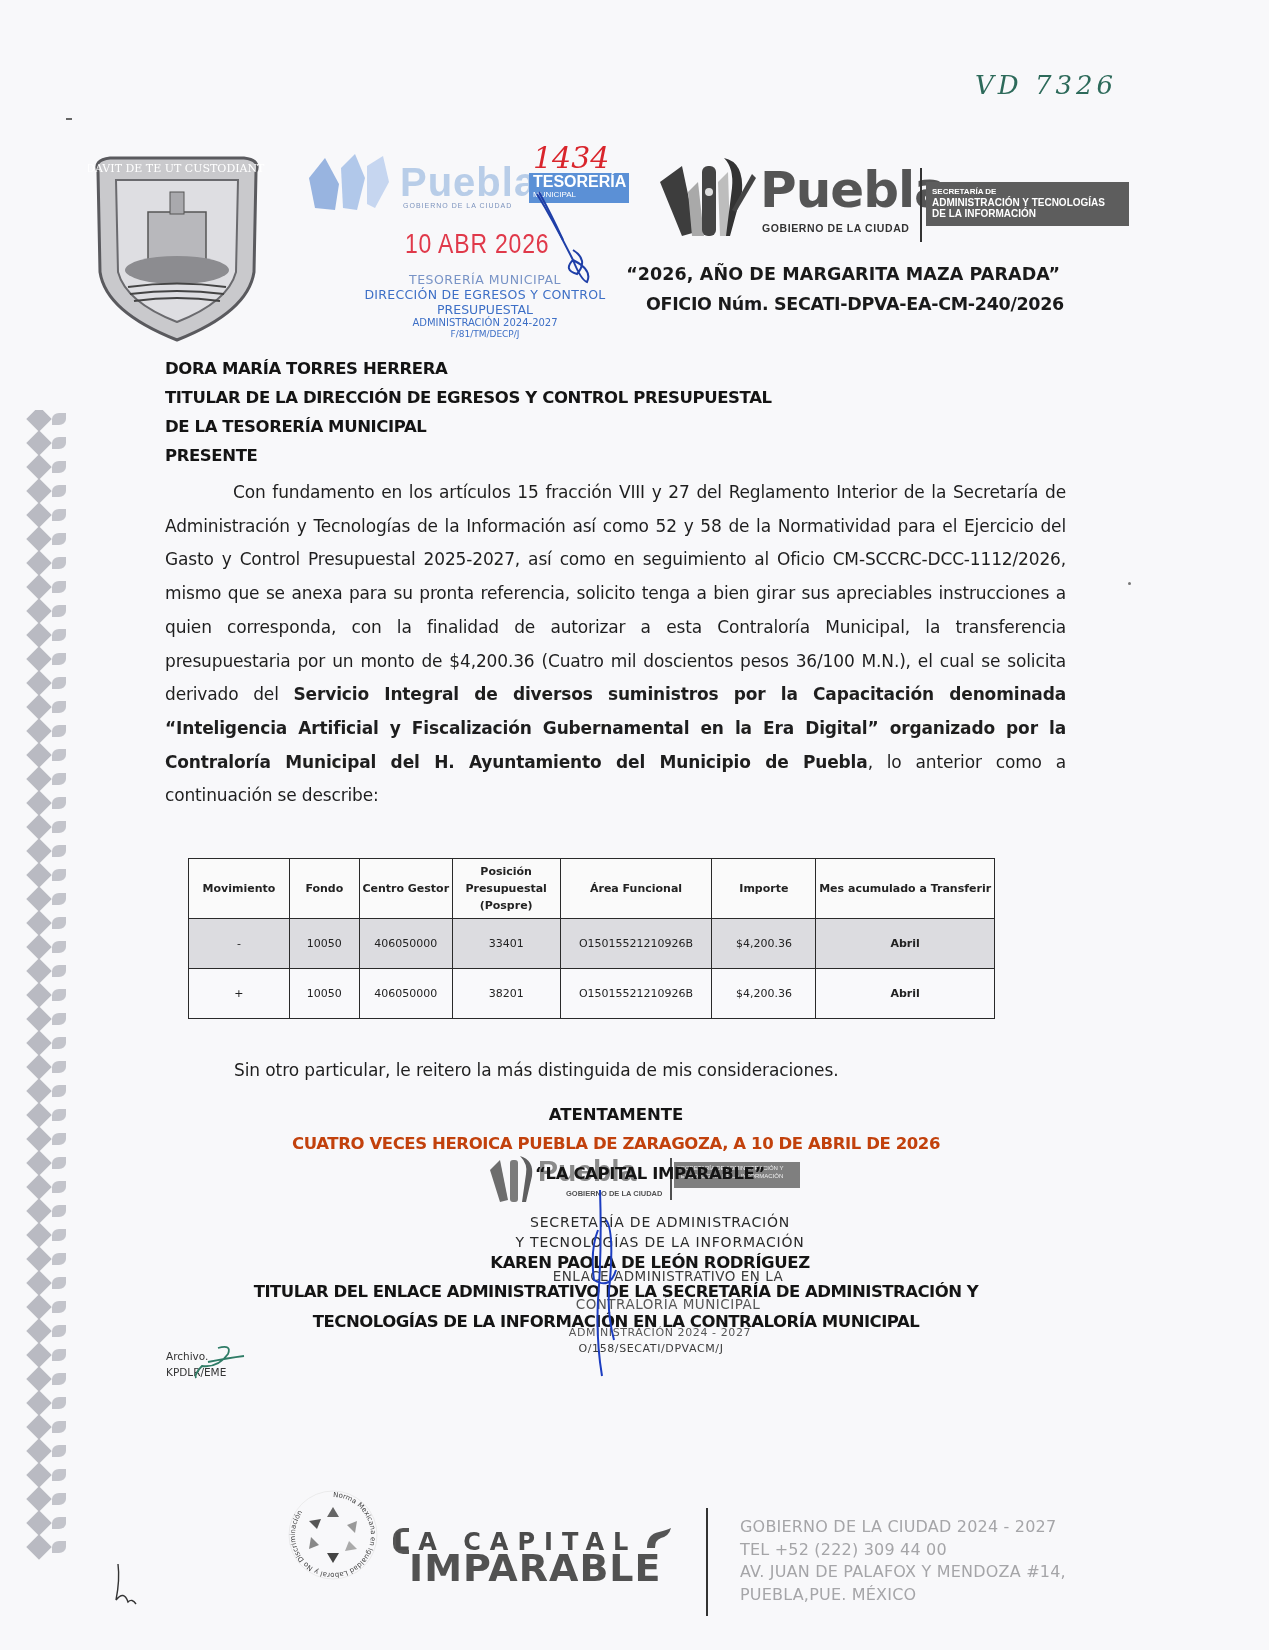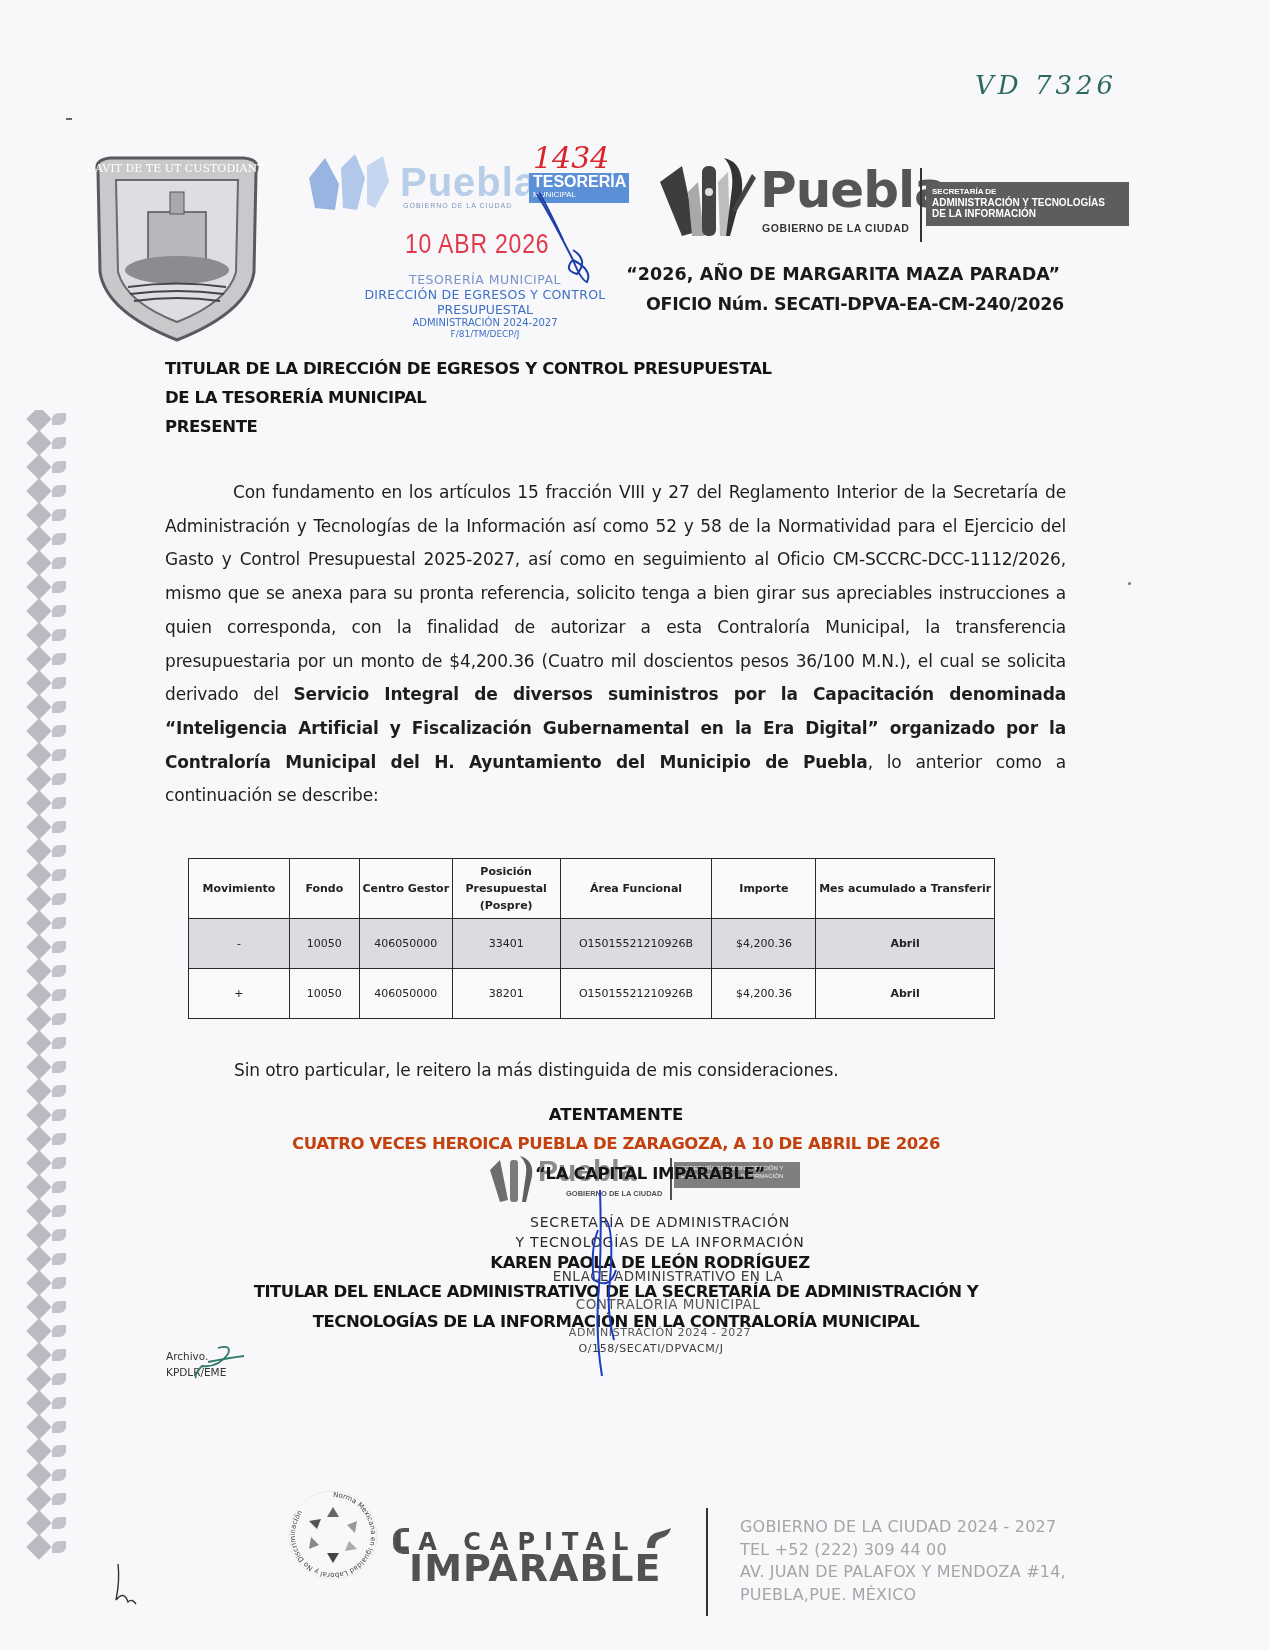--- a/index.html
+++ b/index.html
@@ -370,20 +370,21 @@
       <div class="s1">SECRETARÍA DE</div>
       <div class="s2">ADMINISTRACIÓN Y TECNOLOGÍAS</div>
       <div class="s2">DE LA INFORMACIÓN</div>
     </div>
   </div>
 
   <div class="motto">“2026, AÑO DE MARGARITA MAZA PARADA”</div>
   <div class="oficio">OFICIO Núm. SECATI-DPVA-EA-CM-240/2026</div>
 
   <div class="addressee">
+    <div>DORA MARÍA TORRES HERRERA</div>
     <div>TITULAR DE LA DIRECCIÓN DE EGRESOS Y CONTROL PRESUPUESTAL</div>
     <div>DE LA TESORERÍA MUNICIPAL</div>
     <div>PRESENTE</div>
   </div>
 
   <div class="body-text"><span class="indent"></span><span>Con fundamento en los artículos 15 fracción VIII y 27 del Reglamento Interior de la Secretaría de Administración y Tecnologías de la Información así como 52 y 58 de la Normatividad para el Ejercicio del Gasto y Control Presupuestal 2025-2027, así como en seguimiento al Oficio CM-SCCRC-DCC-1112/2026, mismo que se anexa para su pronta referencia, solicito tenga a bien girar sus apreciables instrucciones a quien corresponda, con la finalidad de autorizar a esta Contraloría Municipal, la transferencia presupuestaria por un monto de $4,200.36 (Cuatro mil doscientos pesos 36/100 M.N.), el cual se solicita derivado del </span><b>Servicio Integral de diversos suministros por la Capacitación denominada “Inteligencia Artificial y Fiscalización Gubernamental en la Era Digital” organizado por la Contraloría Municipal del H. Ayuntamiento del Municipio de Puebla</b><span>, lo anterior como a continuación se describe:</span></div>
 
   <table class="budget-table">
     <thead>
       <tr>

